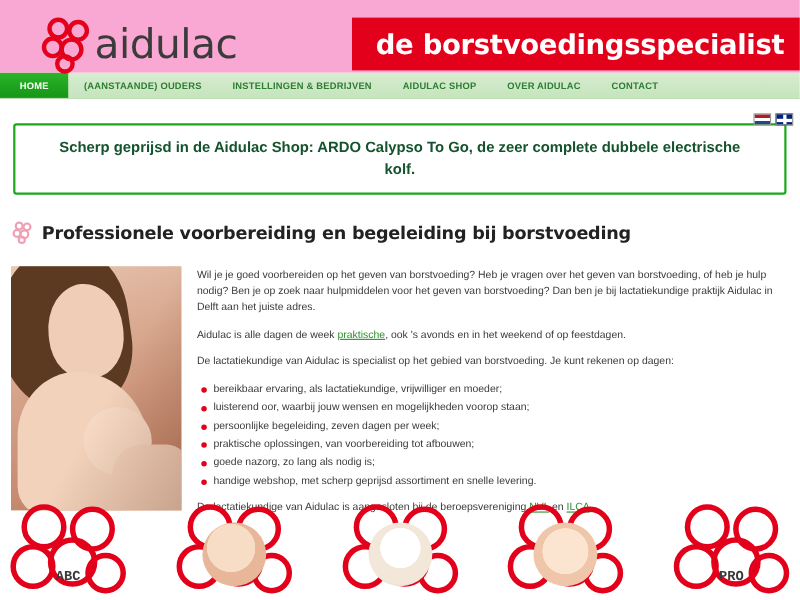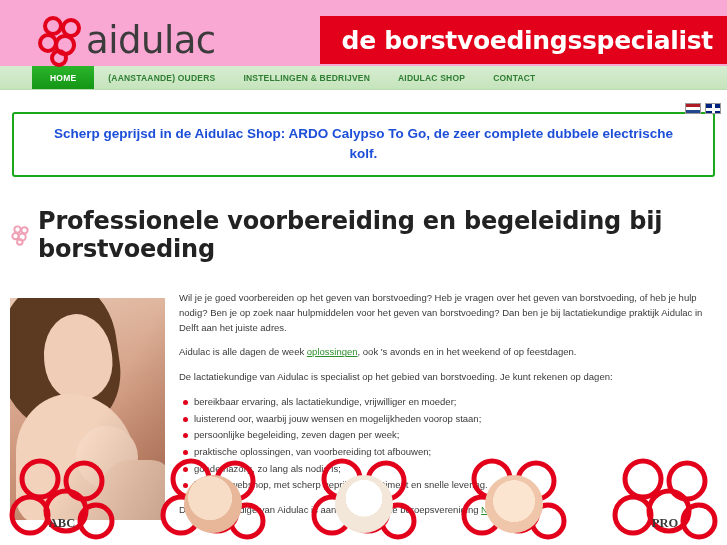--- a/index.html
+++ b/index.html
@@ -73,21 +73,20 @@
   }
 
   
   .nav {
     height: 23px;
     background: #cfe9c8;
     background: linear-gradient(#d7edd1, #c5e4bc);
     display: flex;
     align-items: stretch;
     border-bottom: 1px solid #bcdcb2;
-    padding-left: 32px;
   }
   .nav-item {
     display: flex;
     align-items: center;
     padding: 0 14px;
     font-size: 8.5px;
     font-weight: bold;
     color: #2e7d32;
     letter-spacing: 0.2px;
     text-transform: uppercase;
@@ -138,48 +137,47 @@
   
   .promo {
     margin: 22px 12px 0 12px;
     border: 2px solid #1aa81a;
     border-radius: 3px;
     padding: 10px 26px 12px 26px;
     text-align: center;
     box-sizing: border-box;
   }
   .promo-text {
-    color: #1d4ed8;
+    color: #14532d;
     font-size: 13.5px;
     font-weight: bold;
     line-height: 1.45;
   }
 
   
   .title-row {
     margin: 14px 0 6px 10px;
     display: flex;
     align-items: center;
     gap: 6px;
   }
   .title-flower { width: 22px; height: 22px; flex: none; }
   .page-title {
-    font-size: 24px;
+    font-size: 16px;
     font-weight: bold;
     color: #222;
     font-family: "DejaVu Sans", sans-serif;
     letter-spacing: -0.2px;
   }
 
   
   .content {
     display: flex;
     padding: 4px 8px 0 10px;
     box-sizing: border-box;
-    align-items: center;
   }
   .photo {
     width: 155px;
     height: 222px;
     flex: none;
     margin-right: 14px;
     position: relative;
     overflow: hidden;
     background: linear-gradient(160deg,#e8c8b4 0%, #d9a990 35%, #c98f74 70%, #b97a60 100%);
   }
@@ -274,21 +272,21 @@
   }
   .f-item svg { position: absolute; left: 0; top: 0; }
   .f-label {
     position: absolute;
     left: 0; right: 0;
     bottom: 14px;
     text-align: center;
     font-size: 12.5px;
     font-weight: bold;
     color: #3a3a3a;
-    font-family: Liberation Serif, serif;
+    font-family: Liberation Mono, monospace;
   }
   .f-photo {
     position: absolute;
     left: 27px; top: 22px;
     width: 58px; height: 58px;
     border-radius: 50%;
     overflow: hidden;
   }
   .f-photo.baby1 { background: radial-gradient(circle at 45% 40%, #f7dcc6 0 46%, #e8b79a 47% 72%, #caa189 100%); }
   .f-photo.baby2 { background: radial-gradient(circle at 50% 45%, #fbe4d0 0 48%, #f0c6aa 49% 75%, #d9b49c 100%); }
@@ -317,20 +315,21 @@
     <div class="header-band">
       <span class="slogan">de borstvoedingsspecialist</span>
     </div>
   </div>
 
   <div class="nav">
     <div class="nav-item active">HOME</div>
     <div class="nav-item">(AANSTAANDE) OUDERS</div>
     <div class="nav-item">INSTELLINGEN &amp; BEDRIJVEN</div>
     <div class="nav-item">AIDULAC SHOP</div>
+    <div class="nav-item">OVER AIDULAC</div>
     <div class="nav-item">CONTACT</div>
   </div>
 
   <div class="flags">
     <div class="flag flag-nl"></div>
     <div class="flag flag-en"></div>
   </div>
 
   <div class="promo">
     <div class="promo-text">Scherp geprijsd in de Aidulac Shop: ARDO Calypso To Go, de zeer complete dubbele electrische kolf.</div>
@@ -357,21 +356,21 @@
       <div class="face"></div>
       <div class="body"></div>
       <div class="baby-head"></div>
       <div class="baby-body"></div>
       <div class="shade"></div>
     </div>
 
     <div class="textcol">
       <p>Wil je je goed voorbereiden op het geven van borstvoeding? Heb je vragen over het geven van borstvoeding, of heb je hulp nodig? Ben je op zoek naar hulpmiddelen voor het geven van borstvoeding? Dan ben je bij lactatiekundige praktijk Aidulac in Delft aan het juiste adres.</p>
       <p>
-        <span>Aidulac is alle dagen de week </span><a href="#">oplossingen</a><span>, ook 's avonds en in het weekend of op feestdagen.</span>
+        <span>Aidulac is alle dagen de week </span><a href="#">praktische</a><span>, ook 's avonds en in het weekend of op feestdagen.</span>
       </p>
       <p>De lactatiekundige van Aidulac is specialist op het gebied van borstvoeding. Je kunt rekenen op dagen:</p>
       <ul class="bullets">
         <li>bereikbaar ervaring, als lactatiekundige, vrijwilliger en moeder;</li>
         <li>luisterend oor, waarbij jouw wensen en mogelijkheden voorop staan;</li>
         <li>persoonlijke begeleiding, zeven dagen per week;</li>
         <li>praktische oplossingen, van voorbereiding tot afbouwen;</li>
         <li>goede nazorg, zo lang als nodig is;</li>
         <li>handige webshop, met scherp geprijsd assortiment en snelle levering.</li>
       </ul>

